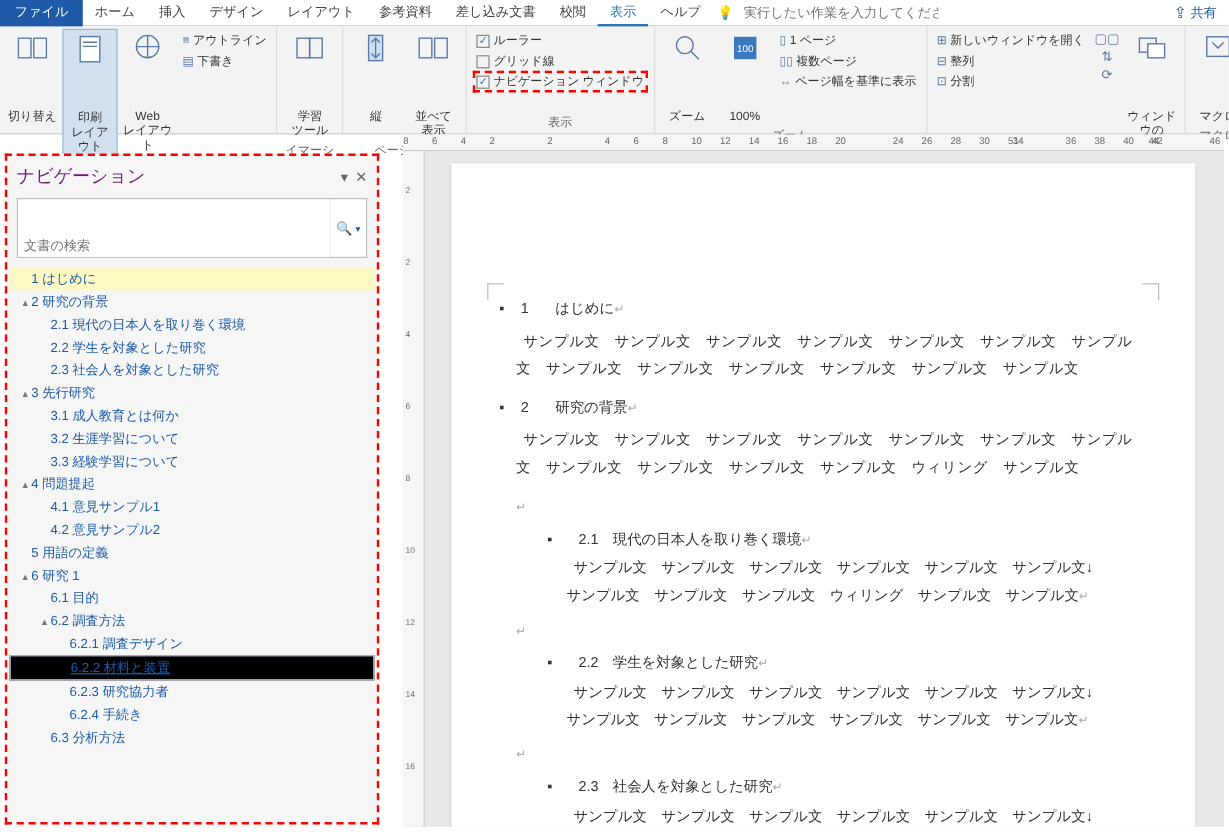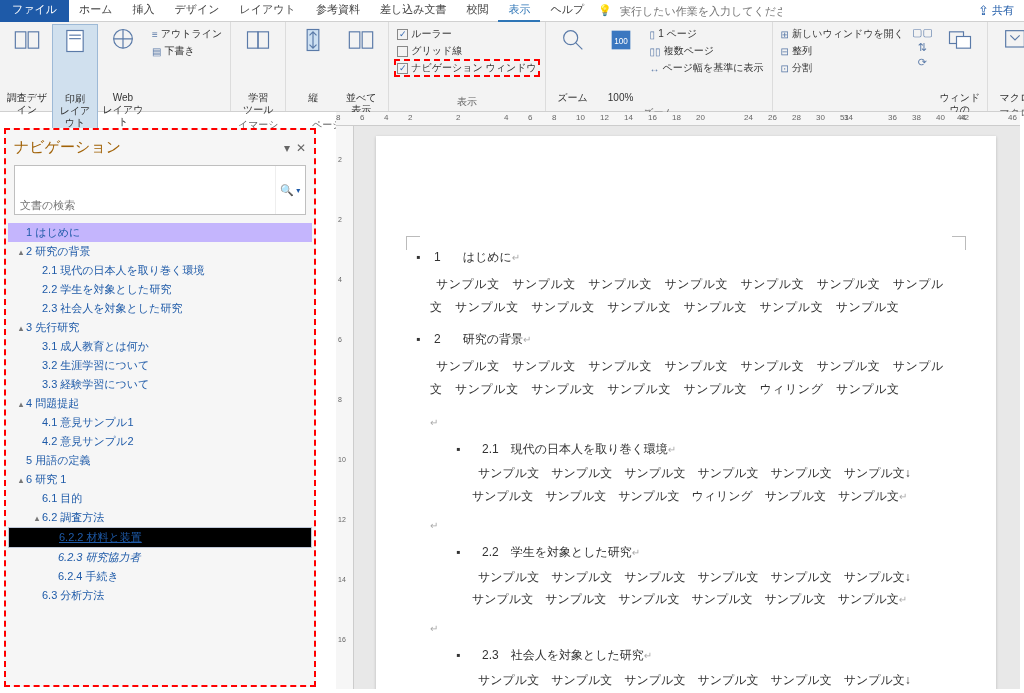--- a/index.html
+++ b/index.html
@@ -25,32 +25,32 @@
 .chk-line .box { width: 11px; height: 11px; border: 1px solid #888; display: inline-flex; align-items: center; justify-content: center; font-size: 9px; color: #3367b0; }
 .col { display: flex; flex-direction: column; gap: 1px; padding: 2px 2px; }
 
 .redbox { outline: 2px dashed red; outline-offset: -1px; }
 
 .hruler { position: absolute; top: 112px; left: 336px; right: 4px; height: 14px; background: #f6f6f6; border-bottom: 1px solid #ccc; font-size: 8px; color: #666; overflow: hidden; }
 .hruler .tick { position: absolute; top: 1px; font-size: 8px; }
 
 .navpane { position: absolute; left: 4px; top: 128px; width: 312px; bottom: 6px; background: #f6f6f6; border: 2px dashed red; }
 .nav-title { display: flex; align-items: center; padding: 8px 8px 4px 8px; }
-.nav-title-text { color: #a16207; font-size: 15px; flex: 1; }
+.nav-title-text { color: #701a75; font-size: 15px; flex: 1; }
 .nav-title .ctl { color: #666; font-size: 12px; margin-left: 6px; cursor: pointer; }
 .nav-search { margin: 4px 8px; display: flex; border: 1px solid #bfbfbf; background: #fff; }
 .nav-search input { flex: 1; border: none; outline: none; padding: 3px 5px; font-size: 11px; margin-top: 30px; }
 .nav-search .sbtn { width: 30px; display: flex; align-items: center; justify-content: center; color: #1e5aa8; cursor: pointer; border-left: 1px solid #eee; }
 .nav-tabs { display: flex; gap: 14px; padding: 8px 10px 0 10px; border-bottom: 1px solid #ddd; }
 .nav-tab { font-size: 11px; color: #555; padding-bottom: 4px; cursor: pointer; }
 .nav-tab.active { color: #1e5aa8; border-bottom: 2px solid #1e5aa8; outline: 2px dashed red; outline-offset: 1px; }
 .nav-tree { padding: 4px 2px; overflow: auto; }
 .node { display: flex; align-items: center; padding: 2px 4px 2px 4px; font-size: 11px; color: #1e5aa8; cursor: pointer; }
 .node .tw { width: 10px; color: #777; font-size: 9px; text-align: center; }
-.node.sel1 { background: #c4b5fd; }
+.node.sel1 { background: #fef9c3; }
 .node.sel2 { background: #000000; border: 1px solid #bfc8d8; text-decoration: underline; }
 
 .page-area { position: absolute; left: 336px; top: 126px; right: 4px; bottom: 4px; background: #e8e8e8; overflow: hidden; }
 .vruler { position: absolute; left: 0; top: 0; width: 18px; bottom: 0; background: #f6f6f6; border-right: 1px solid #ccc; font-size: 7px; color: #666; }
 .vruler .vt { position: absolute; left: 2px; }
 .page { position: absolute; left: 40px; top: 10px; width: 620px; height: 680px; background: #fff; box-shadow: 0 1px 3px rgba(0,0,0,0.2); padding: 110px 40px 20px 40px; }
 .corner { position: absolute; width: 14px; height: 14px; border-color: #bbb; }
 .corner.tl { top: 100px; left: 30px; border-top: 1px solid #bbb; border-left: 1px solid #bbb; }
 .corner.tr { top: 100px; right: 30px; border-top: 1px solid #bbb; border-right: 1px solid #bbb; }
 .doc { font-size: 12px; line-height: 1.9; }
@@ -89,21 +89,21 @@
 
 <div class="ribbon">
 
   <div class="rgroup">
     <div class="rgroup-body">
       <div class="rbtn">
           <svg viewBox="0 0 24 24">
             <rect x="2" y="5" width="9" height="14" fill="none" stroke="#5a7aa8"></rect>
             <rect x="13" y="5" width="9" height="14" fill="none" stroke="#5a7aa8"></rect>
           </svg>
-          <span>調査デザイン</span>
+          <span>切り替え</span>
         </div>
       <div class="rbtn selected">
           <svg viewBox="0 0 24 24">
             <rect x="5" y="3" width="14" height="18" fill="#fff" stroke="#5a7aa8"></rect>
             <line x1="7" y1="7" x2="17" y2="7" stroke="#5a7aa8"></line>
             <line x1="7" y1="10" x2="17" y2="10" stroke="#5a7aa8"></line>
           </svg>
           <span style="white-space:pre-line">印刷
 レイアウト</span>
         </div>
@@ -369,25 +369,29 @@
         <span>6 研究 1</span>
       </div>
       <div class="node " style="padding-left: 24px;">
         <span class="tw"></span>
         <span>6.1 目的</span>
       </div>
       <div class="node " style="padding-left: 24px;">
         <span class="tw">▴</span>
         <span>6.2 調査方法</span>
       </div>
+      <div class="node " style="padding-left: 40px;">
+        <span class="tw"></span>
+        <span>6.2.1 調査デザイン</span>
+      </div>
       <div class="node sel2" style="padding-left: 40px;">
         <span class="tw"></span>
         <span>6.2.2 材料と装置</span>
       </div>
-      <div class="node " style="padding-left: 40px; font-style: italic;">
+      <div class="node " style="padding-left: 40px;">
         <span class="tw"></span>
         <span>6.2.3 研究協力者</span>
       </div>
       <div class="node " style="padding-left: 40px;">
         <span class="tw"></span>
         <span>6.2.4 手続き</span>
       </div>
       <div class="node " style="padding-left: 24px;">
         <span class="tw"></span>
         <span>6.3 分析方法</span>

